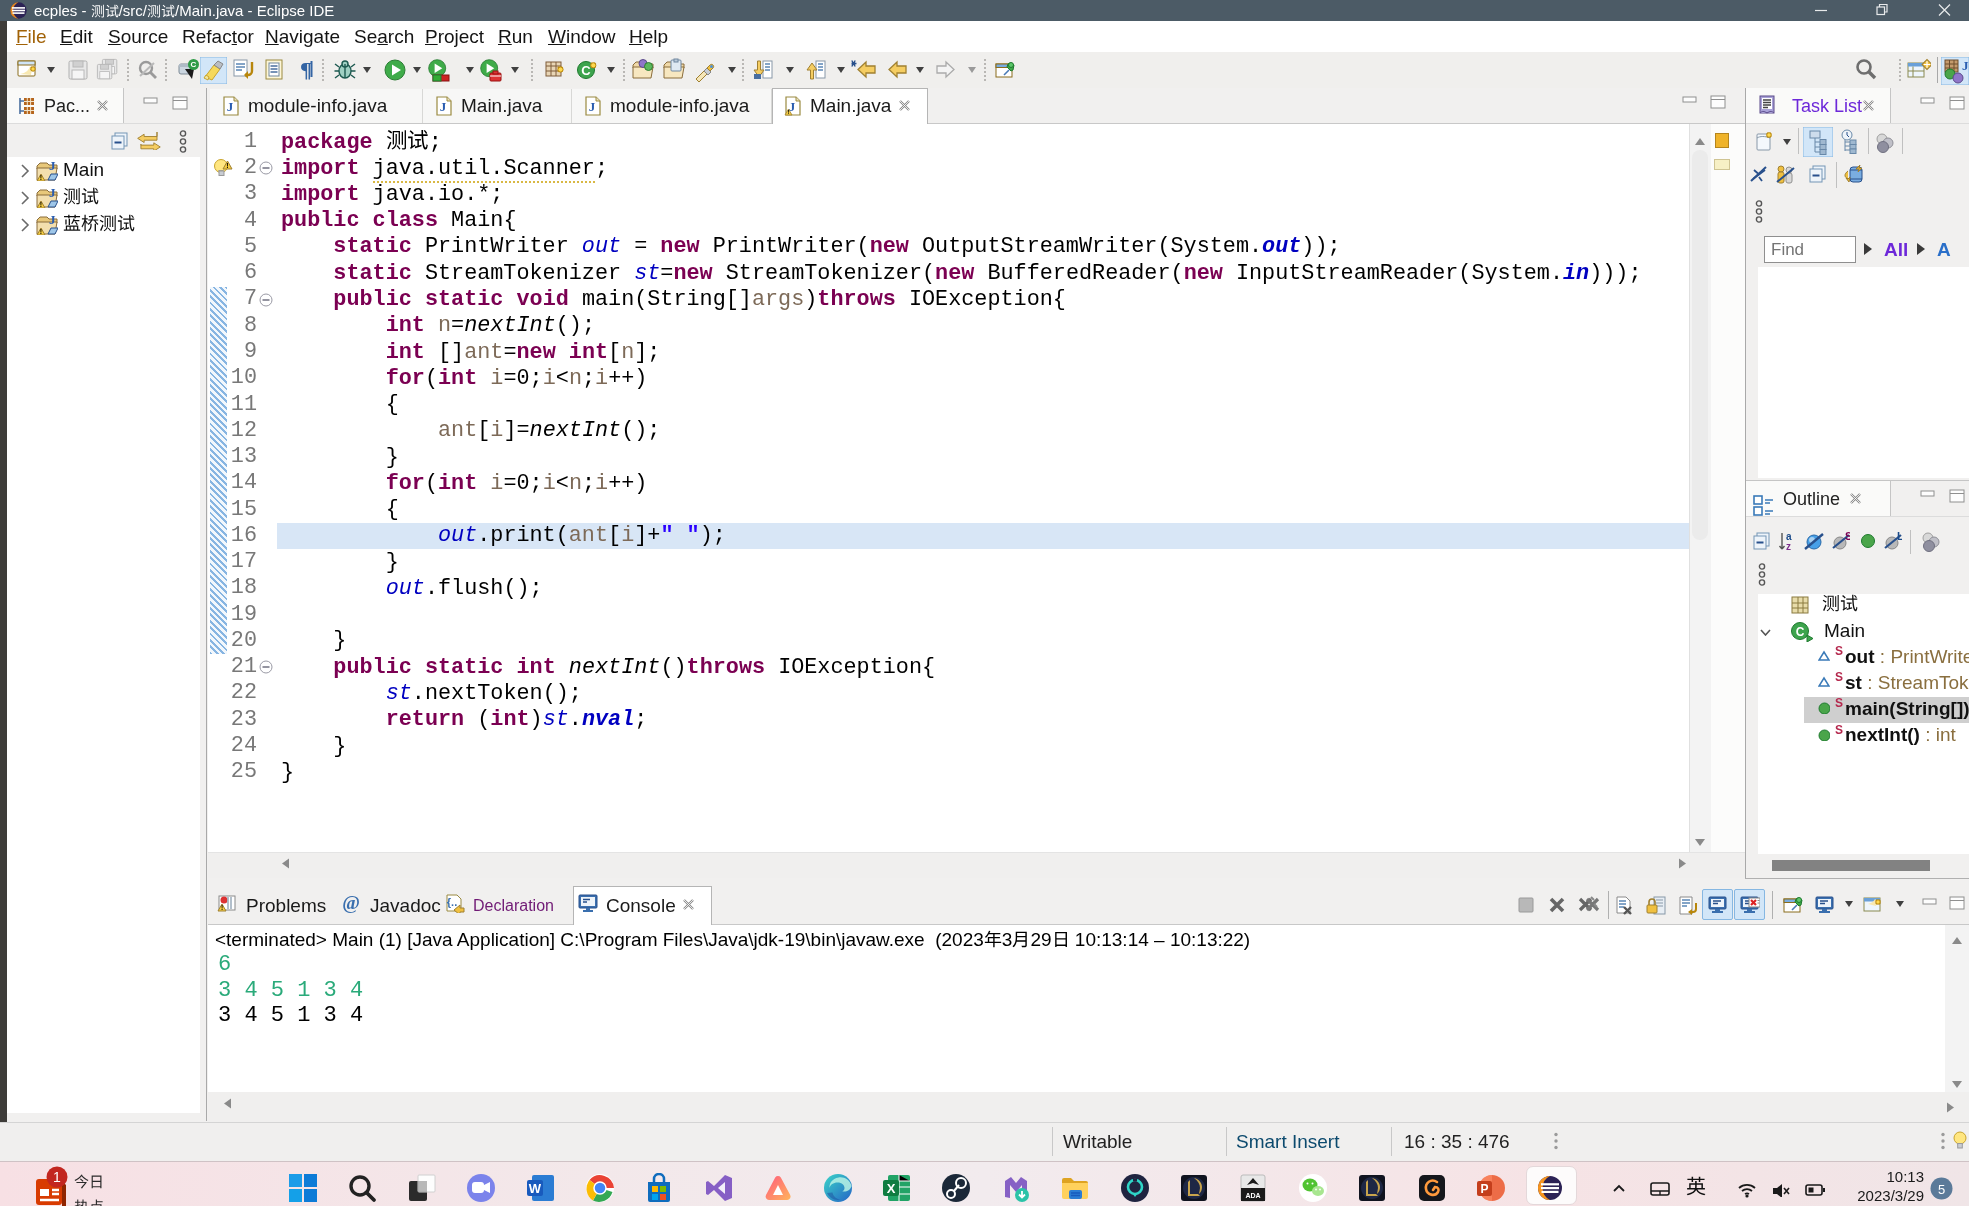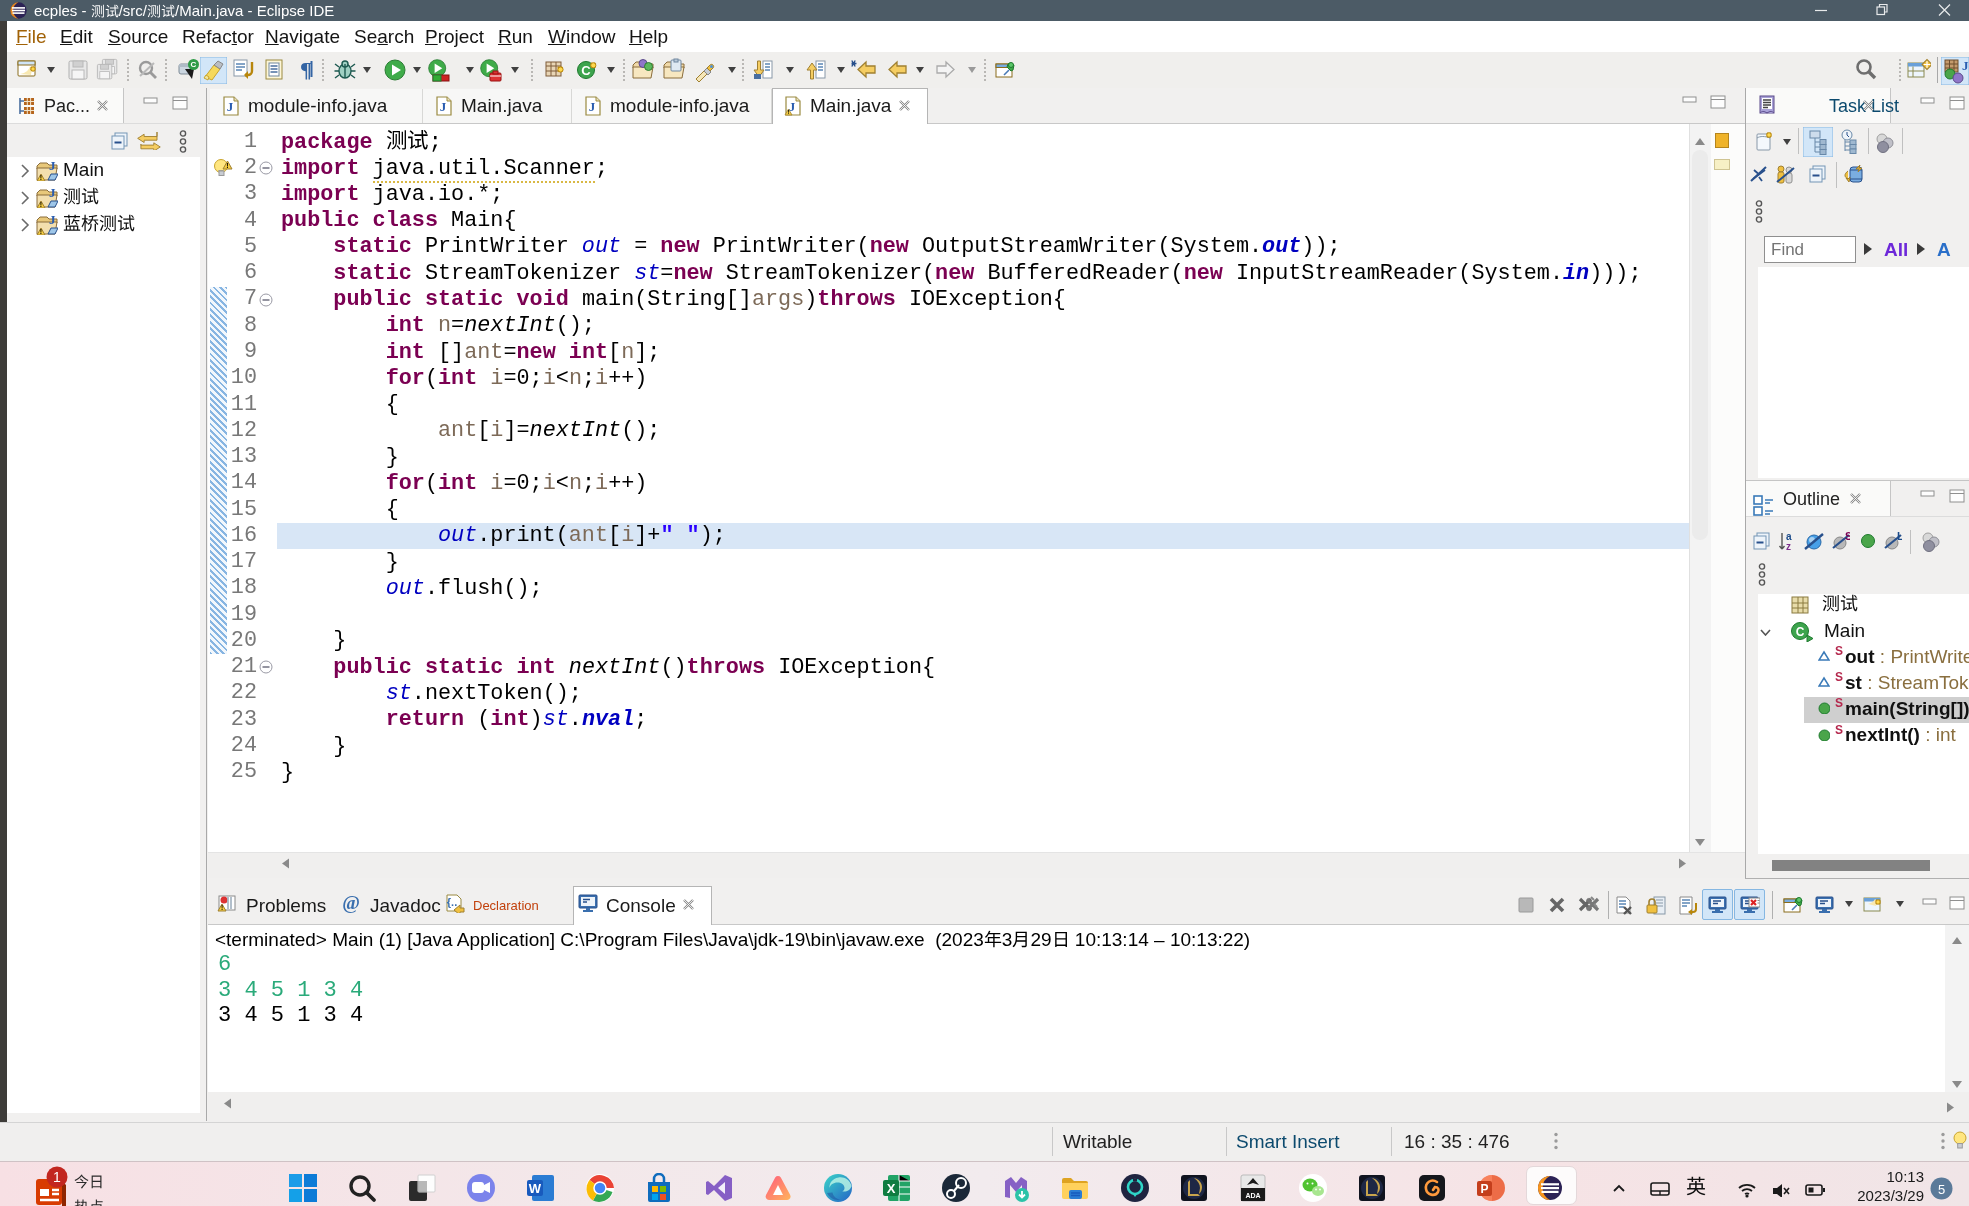--- a/index.html
+++ b/index.html
@@ -499,21 +499,21 @@
   </svg>
 <div class="a" style="left:1745px;top:88px;width:224px;height:791px;background:#f1f0ef;border-left:1px solid #a9a9a9;border-bottom:1px solid #b0b0b0"></div>
 <div class="a" style="left:1746px;top:88px;width:145px;height:36px;background:#fafaf9;border-right:1px solid #c5c5c5"></div>
 <div class="a" style="left:1746px;top:123px;width:223px;height:1px;background:#dcdcdc"></div>
 <svg class="a" style="left:1757px;top:95px" width="20" height="20" viewBox="0 0 20 20">
     <rect x="3" y="1" width="14" height="17" fill="#a9a2d8" stroke="#5b4a8a"></rect>
     <rect x="5" y="3" width="10" height="11" fill="#fff"></rect>
     <path d="M6 5h8M6 7.5h8M6 10h8M6 12.5h5" stroke="#444" stroke-width="1.3"></path>
     <path d="M3 18c2-2 4-2 7 0 3-2 5-2 7 0" fill="#a9a2d8" stroke="#5b4a8a"></path>
   </svg>
-<div class="a" style="left:1829px;top:88px;height:36px;line-height:36px;font-size:18px;color:#0c4a6e">Task List</div>
+<div class="a" style="left:1792px;top:88px;height:36px;line-height:36px;font-size:18px;color:#6d28d9">Task List</div>
 <svg class="a" style="left:1862px;top:99px" width="13" height="13" viewBox="0 0 13 13">
     <path d="M2 2l9 9M11 2l-9 9" stroke="#8a8a8a" stroke-width="2.4" fill="none"></path>
     <path d="M2 2l9 9M11 2l-9 9" stroke="#fff" stroke-width=".8" fill="none"></path>
   </svg>
 <svg class="a" style="left:1920px;top:96px" width="15" height="12" viewBox="0 0 15 12">
     <rect x="1" y="2" width="13" height="5" fill="#fdfdfd" stroke="#8f8f8f"></rect>
   </svg>
 <svg class="a" style="left:1949px;top:96px" width="16" height="14" viewBox="0 0 16 14">
     <rect x="1" y="1" width="14" height="12" fill="#fdfdfd" stroke="#8f8f8f"></rect>
     <path d="M1 4.5h14" stroke="#8f8f8f"></path>
@@ -707,21 +707,21 @@
 <div class="a" style="left:246px;top:886px;height:39px;line-height:39px;font-size:19px;color:#1a1a1a;white-space:nowrap">Problems</div>
 <svg class="a" style="left:341px;top:893px" width="21" height="20" viewBox="0 0 21 20">
     <text x="10" y="16" font-size="19" font-weight="bold" fill="#3a6fae" text-anchor="middle" font-family="Liberation Serif">@</text>
   </svg>
 <div class="a" style="left:370px;top:886px;height:39px;line-height:39px;font-size:19px;color:#1a1a1a;white-space:nowrap">Javadoc</div>
 <svg class="a" style="left:444px;top:893px" width="21" height="20" viewBox="0 0 21 20">
     <path d="M3 2h10l4 4v12H3z" fill="#fff" stroke="#9a8a40"></path>
     <text x="8" y="13" font-size="11" font-weight="bold" fill="#3a6fae" text-anchor="middle">{..</text>
     <path d="M10 17l6-5v3h4v4h-4v3z" fill="#f0c040" stroke="#a08030"></path>
   </svg>
-<div class="a" style="left:473px;top:886px;height:39px;line-height:39px;font-size:13px;color:#c2410c;white-space:nowrap">Declaration</div>
+<div class="a" style="left:473px;top:886px;height:39px;line-height:39px;font-size:16px;color:#701a75;white-space:nowrap">Declaration</div>
 <div class="a" style="left:573px;top:886px;width:139px;height:39px;background:#fff;border:1px solid #b5b5b5;border-bottom:none"></div>
 <svg class="a" style="left:577px;top:893px" width="21" height="20" viewBox="0 0 21 20">
     <rect x="2" y="2" width="18" height="13" rx="1" fill="#3a6fae" stroke="#28508c"></rect>
     <rect x="4" y="4" width="14" height="9" fill="#eef4fa"></rect>
     <path d="M6 6.5h7M6 9h4" stroke="#28508c" stroke-width="1.6"></path>
     <path d="M9 15h4v2h3v2H6v-2h3z" fill="#3a6fae"></path>
   </svg>
 <div class="a" style="left:606px;top:886px;height:39px;line-height:39px;font-size:19px;color:#1a1a1a;white-space:nowrap">Console</div>
 <svg class="a" style="left:682px;top:898px" width="14" height="14" viewBox="0 0 14 14">
     <path d="M2 2l9 9M11 2l-9 9" stroke="#8a8a8a" stroke-width="2.4" fill="none"></path>

